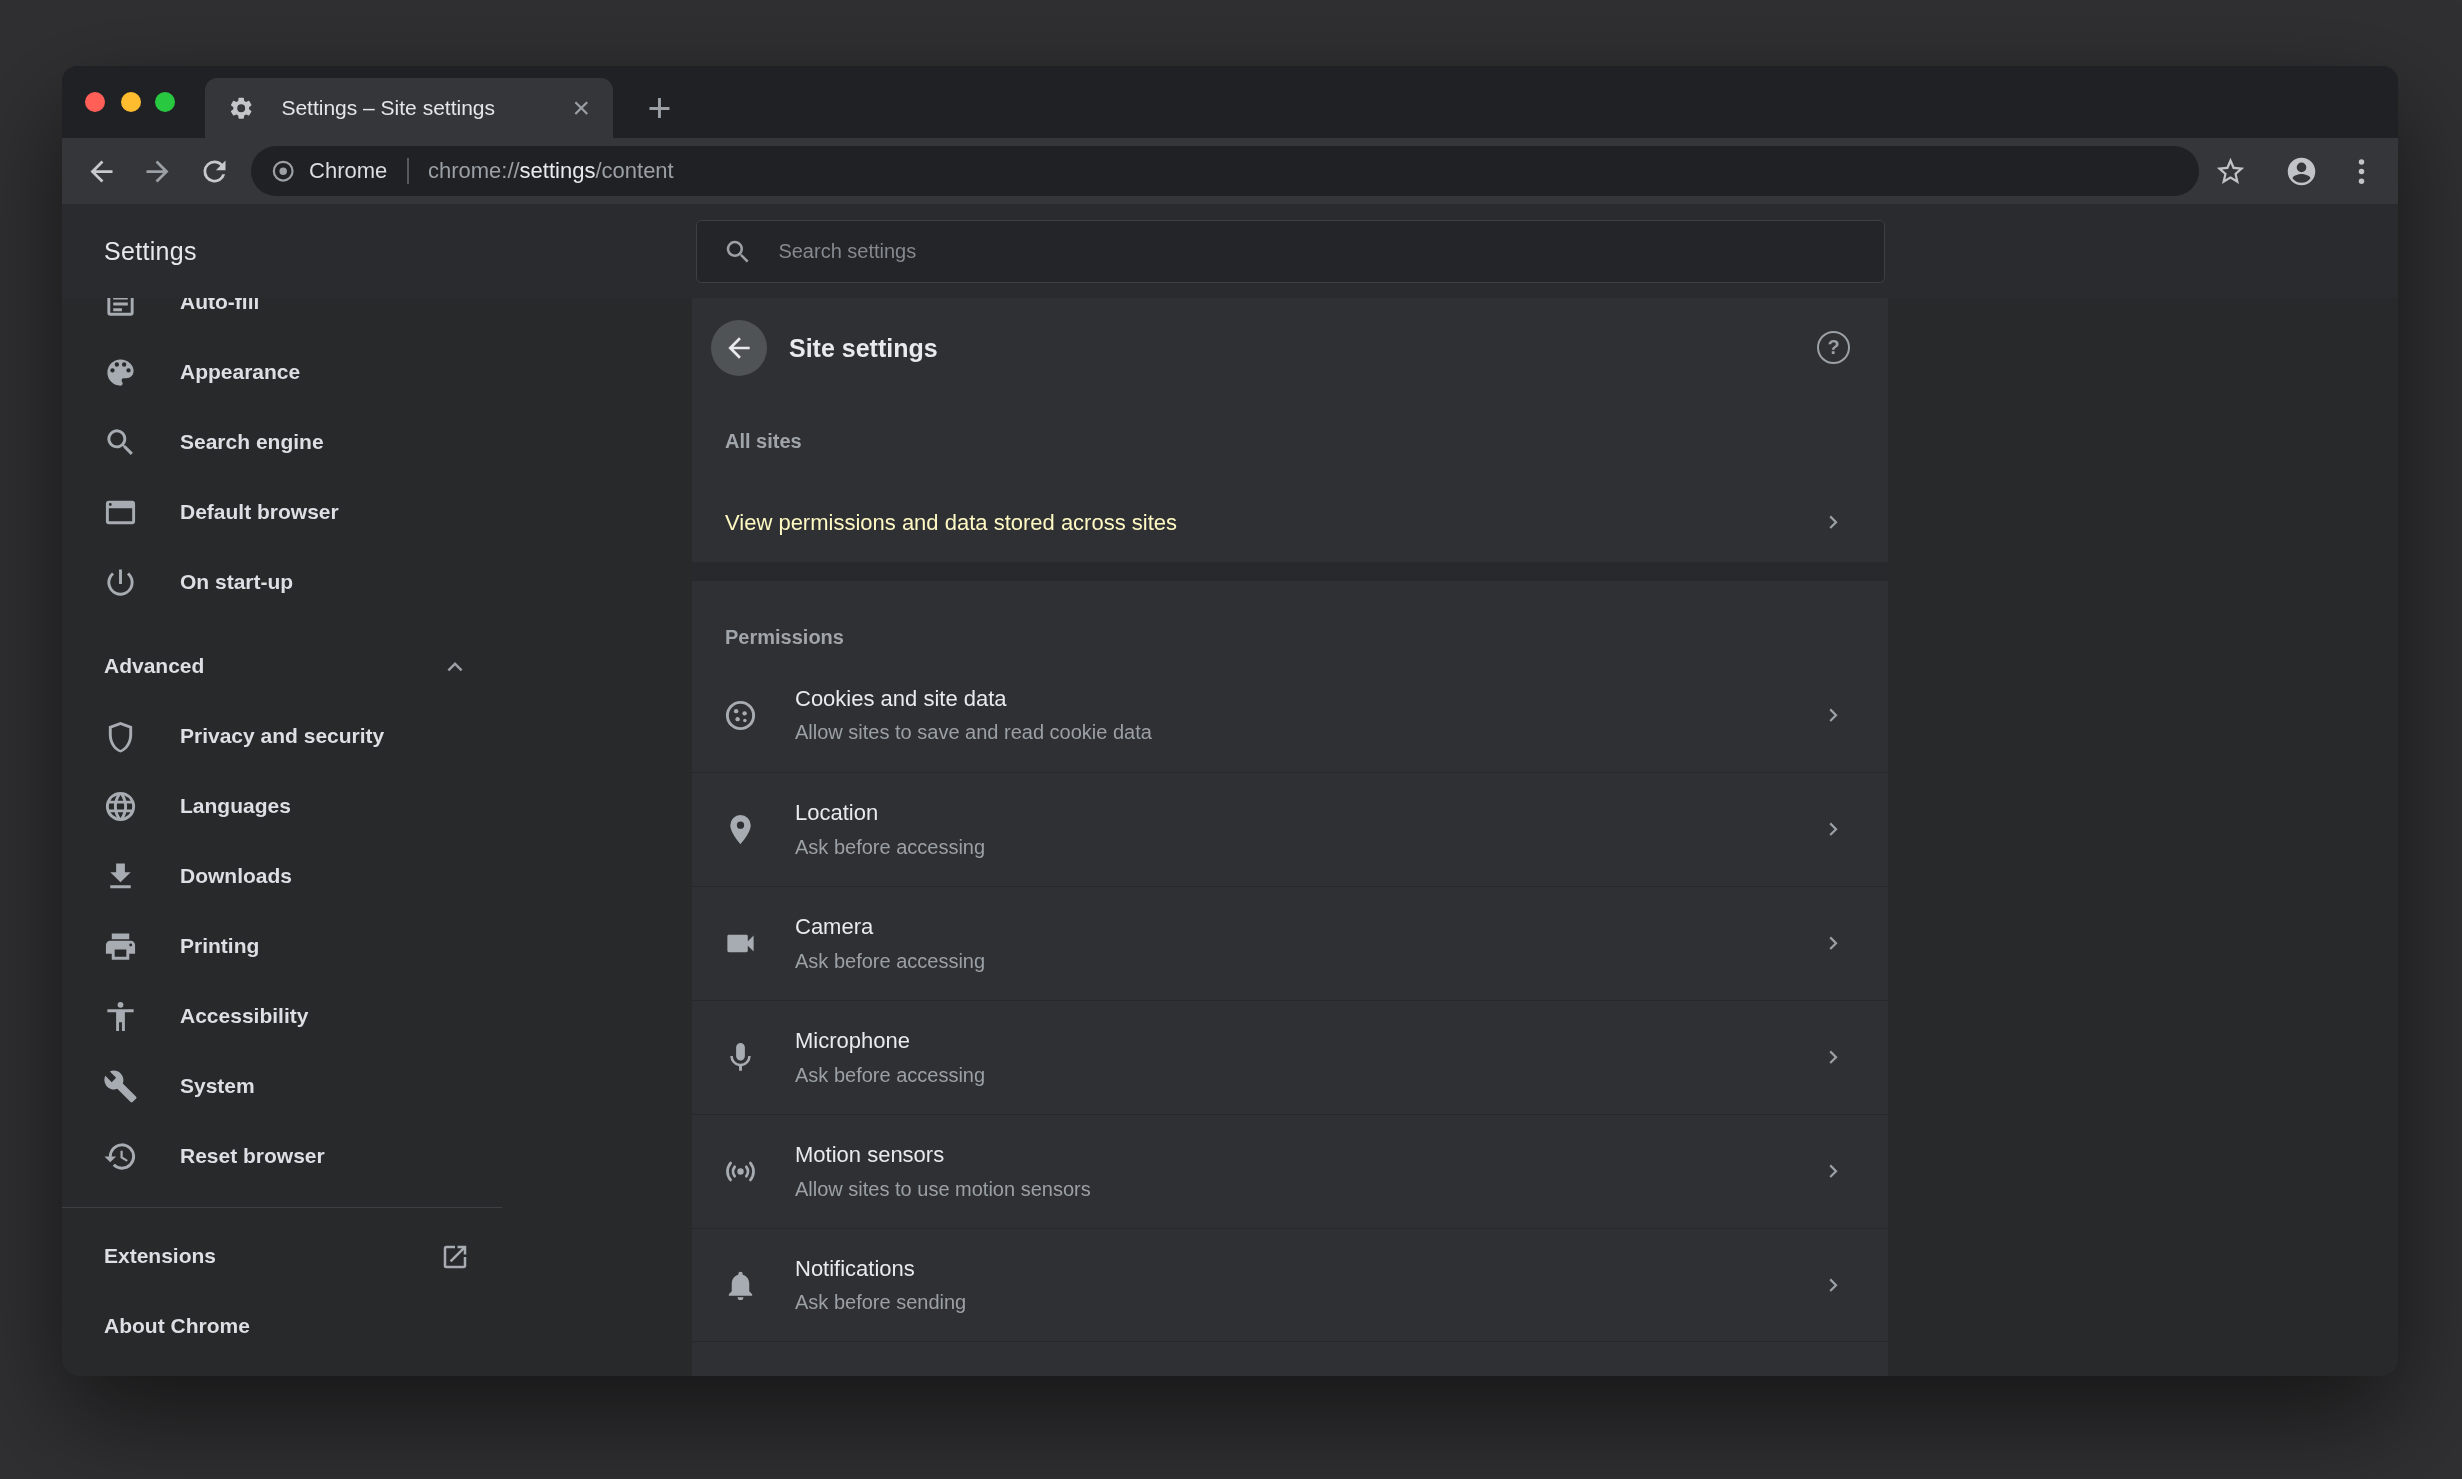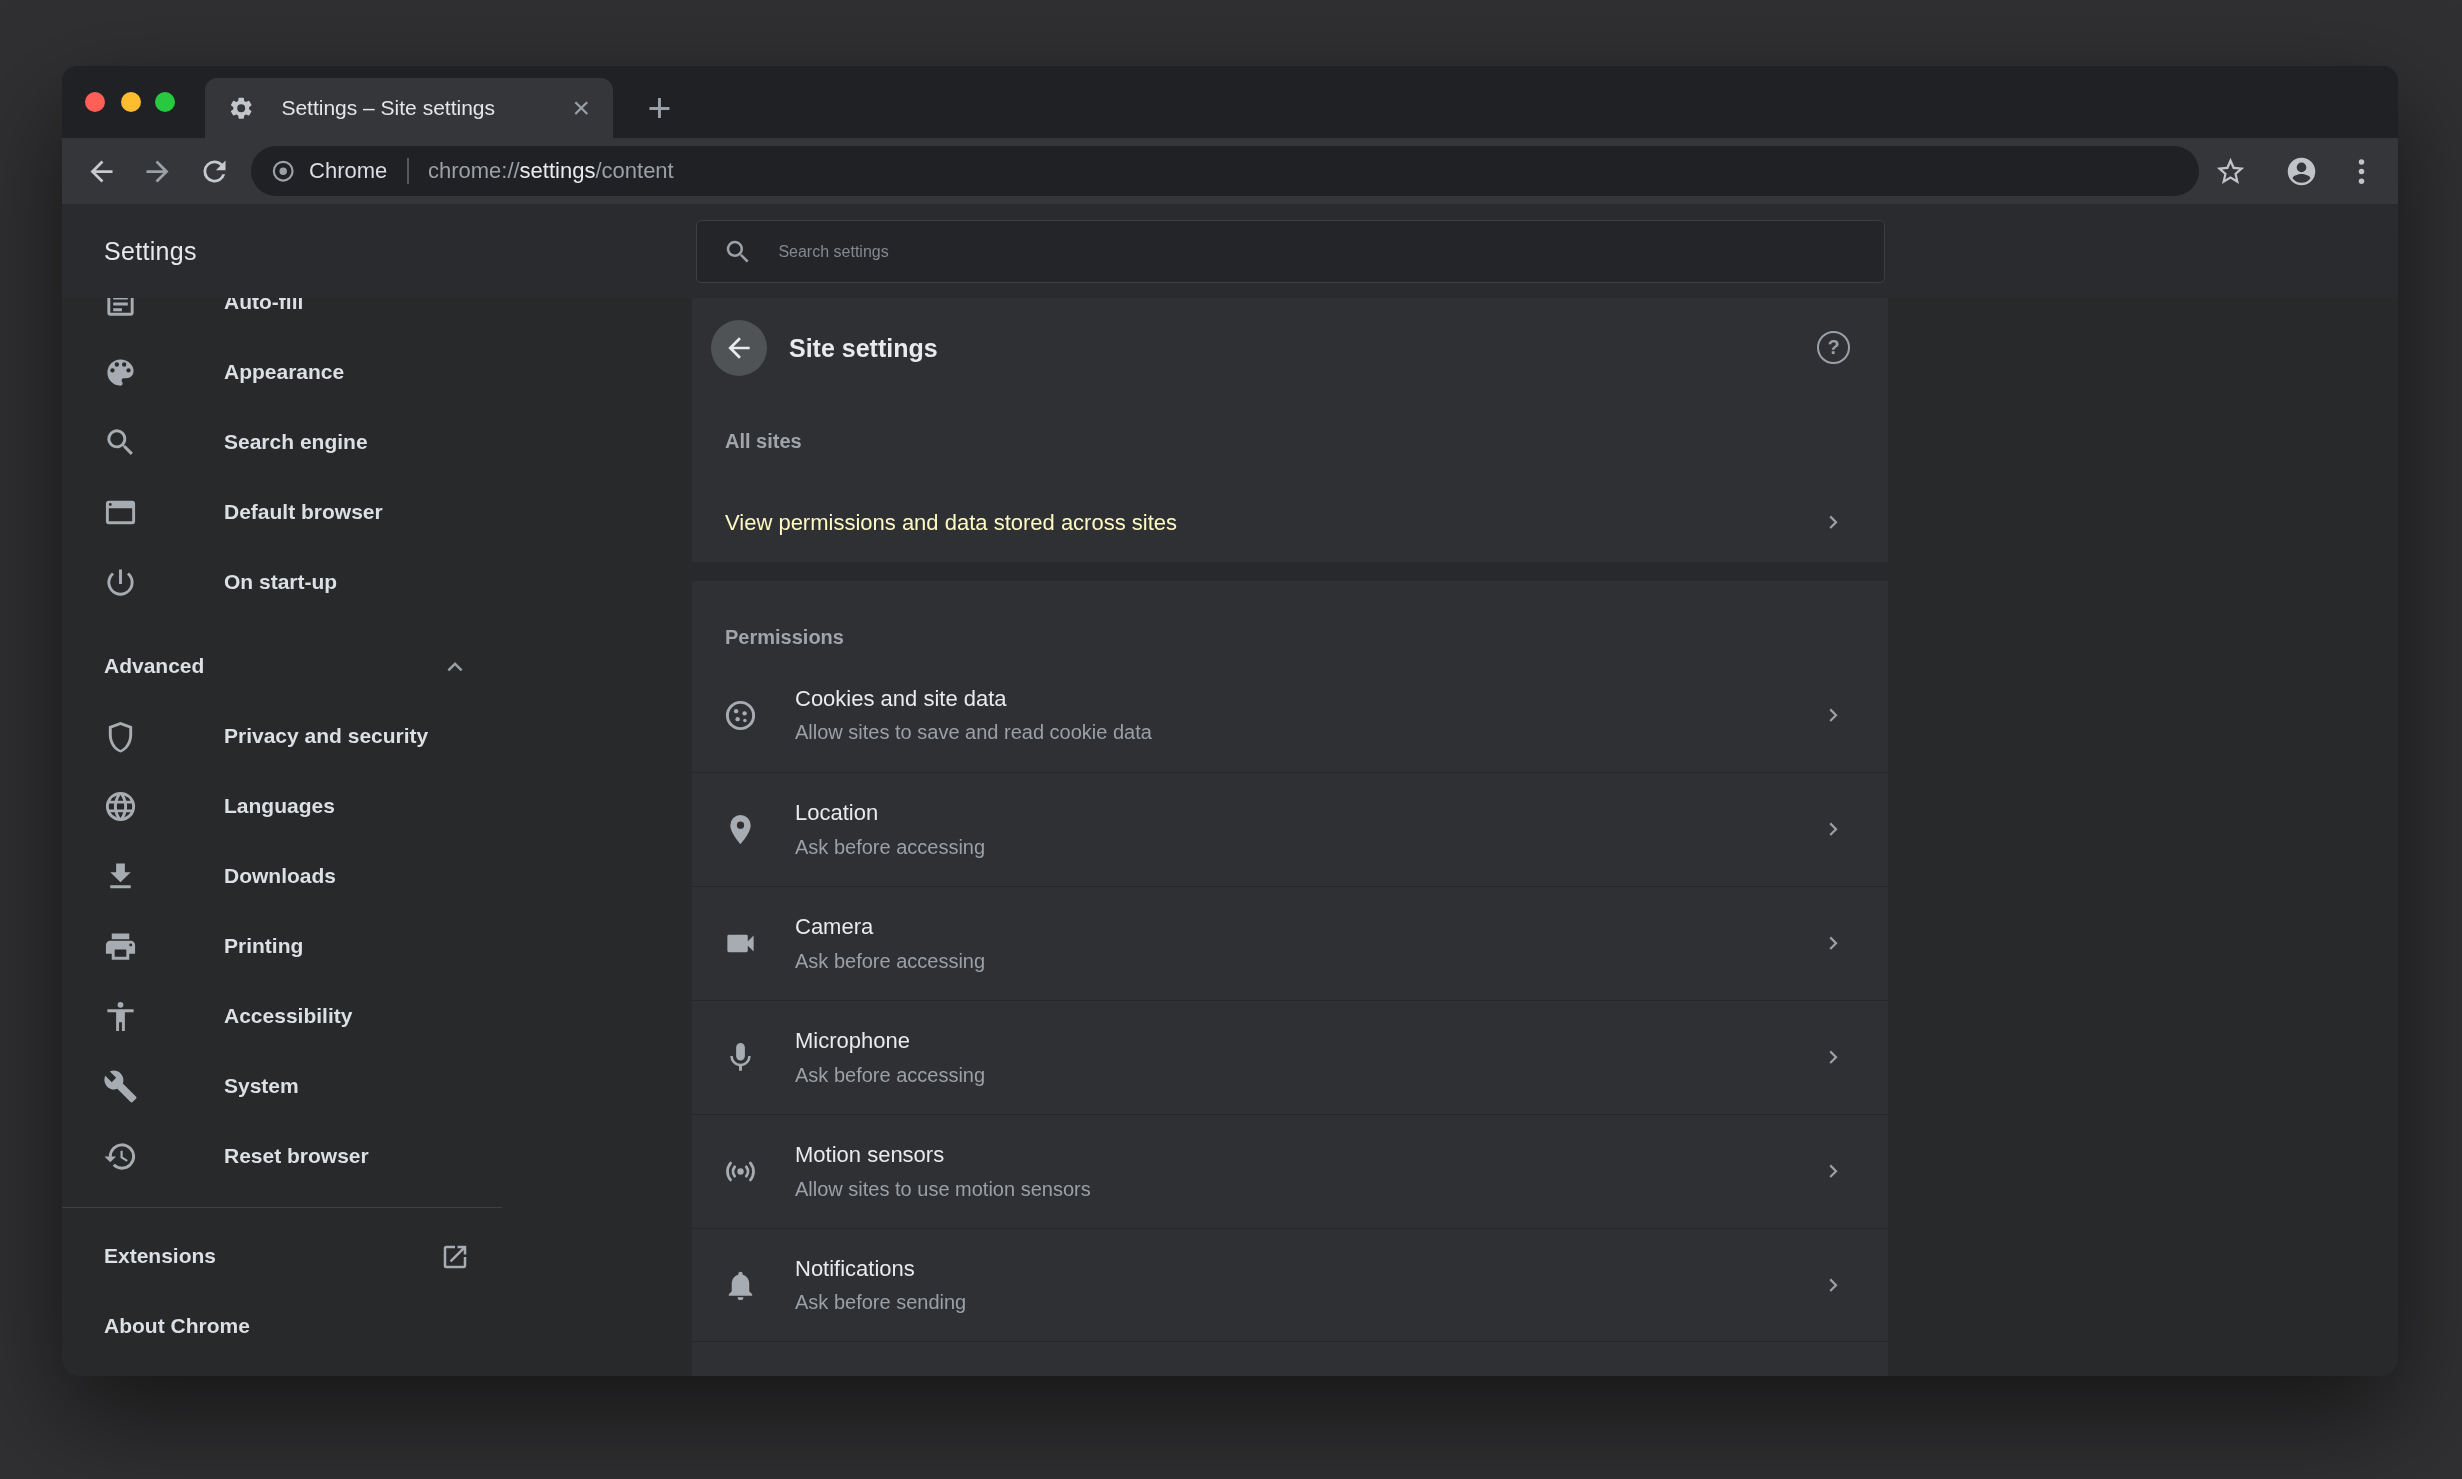--- a/index.html
+++ b/index.html
@@ -63,33 +63,32 @@
     color:#e6e8eb;font-size:25px;font-weight:400;letter-spacing:0.3px;
   }
   .search-field{
     position:absolute;left:634px;top:16px;width:1189px;height:63px;
     background:#242528;border:0.9px solid #3d4043;border-radius:5.3px;
     box-sizing:border-box;display:flex;align-items:center;
   }
   .search-icon{width:30px;height:30px;margin-left:26.4px;flex:none;}
   .search-input{
     background:transparent;border:none;outline:none;color:#fca5a5;
-    font-size:16px;margin-left:23px;flex:1;font-family:"Liberation Sans",sans-serif;
+    font-size:20px;margin-left:23px;flex:1;font-family:"Liberation Sans",sans-serif;
   }
   .search-input::placeholder{color:#84898f;}
   
   .page-body{position:absolute;left:0;top:232px;right:0;bottom:0;background:#28292b;overflow:hidden;}
   
   .sidebar{position:absolute;left:0;top:0;width:630px;height:100%;overflow:hidden;}
   .menu{display:flex;flex-direction:column;margin-top:-31px;}
   .menu-item{
     position:relative;height:70px;flex:none;display:flex;align-items:center;
     padding-left:41px;box-sizing:border-box;color:#dcdfe3;font-size:21px;font-weight:700;
     cursor:default;
-    gap:44px;
   }
   .menu-item.noicon{padding-left:42px;text-align:right;}
   .menu-icon{width:35px;height:35px;margin-right:42px;flex:none;}
   .menu-trail{position:absolute;left:378px;top:21px;width:30px;height:30px;}
   .mi-advanced{margin-top:14px;}
   .menu-divider{height:0.9px;background:#3e4044;width:440px;margin:16px 0 13.2px 0;flex:none;}
   
   .content-col{position:absolute;left:630px;top:0;width:1196px;height:100%;background:#2f3033;}
   .back-btn{
     position:absolute;left:18.5px;top:22px;width:56px;height:56px;border-radius:50%;

